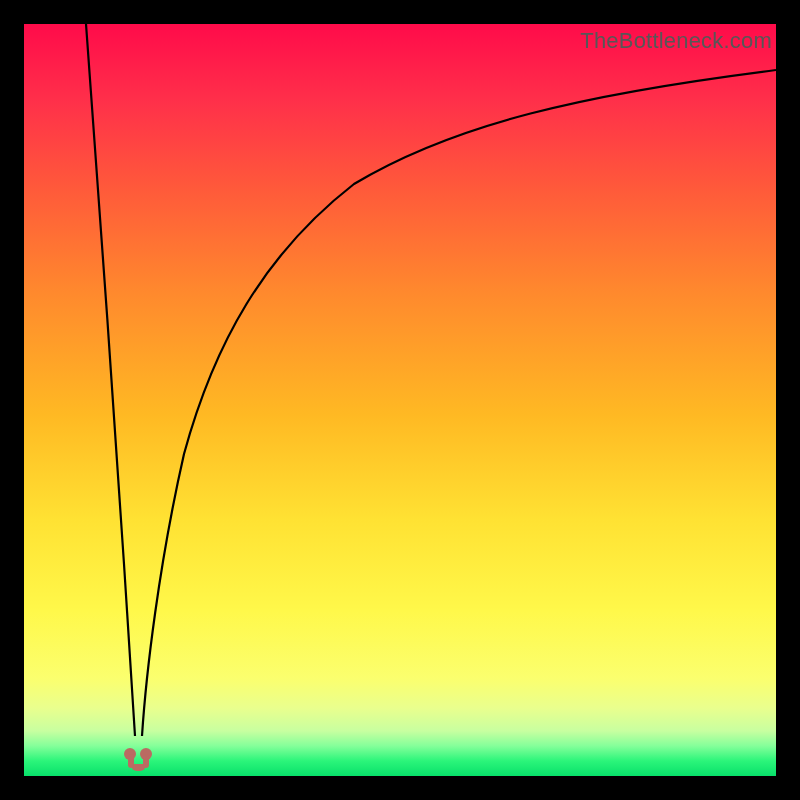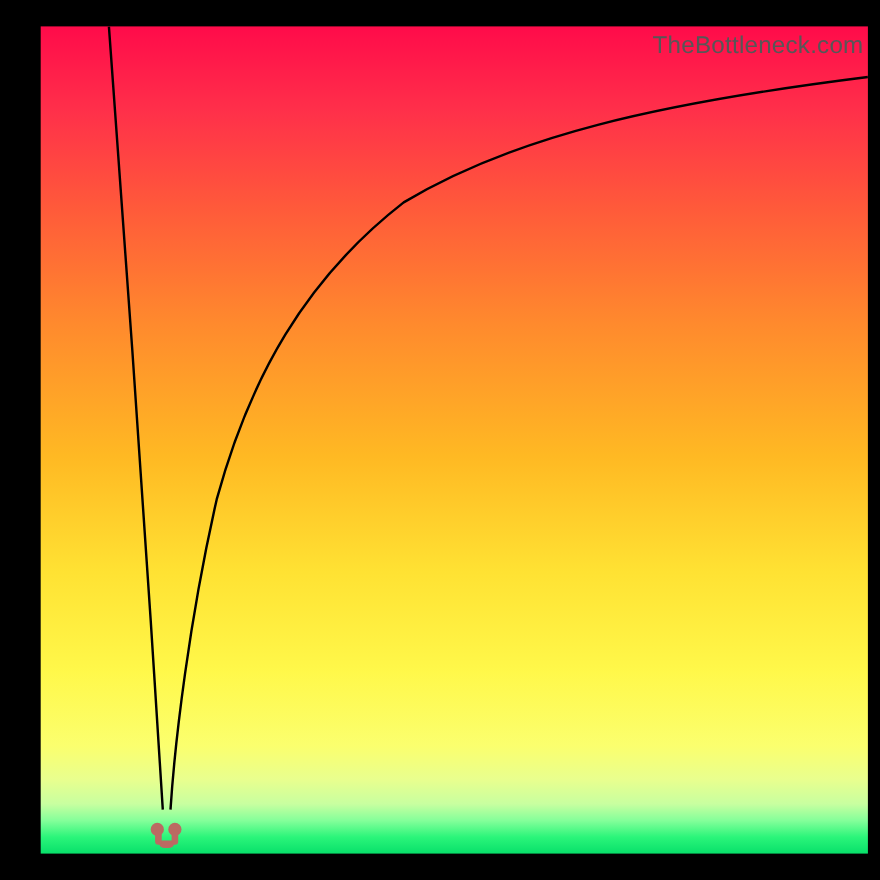--- a/index.html
+++ b/index.html
@@ -11,21 +11,20 @@
     overflow: hidden;
     font-family: Arial, Helvetica, sans-serif;
   }
   .frame {
     position: absolute;
     left: 24px;
     top: 24px;
     width: 752px;
     height: 752px;
     box-sizing: border-box;
-    margin-left: 13px;
   }
   .gradient-bg {
     position: absolute;
     inset: 0;
     background: linear-gradient(to bottom,
       #ff0b4a 0%,
       #ff2f4a 10%,
       #ff5a3a 22%,
       #ff8a2d 36%,
       #ffb923 52%,

